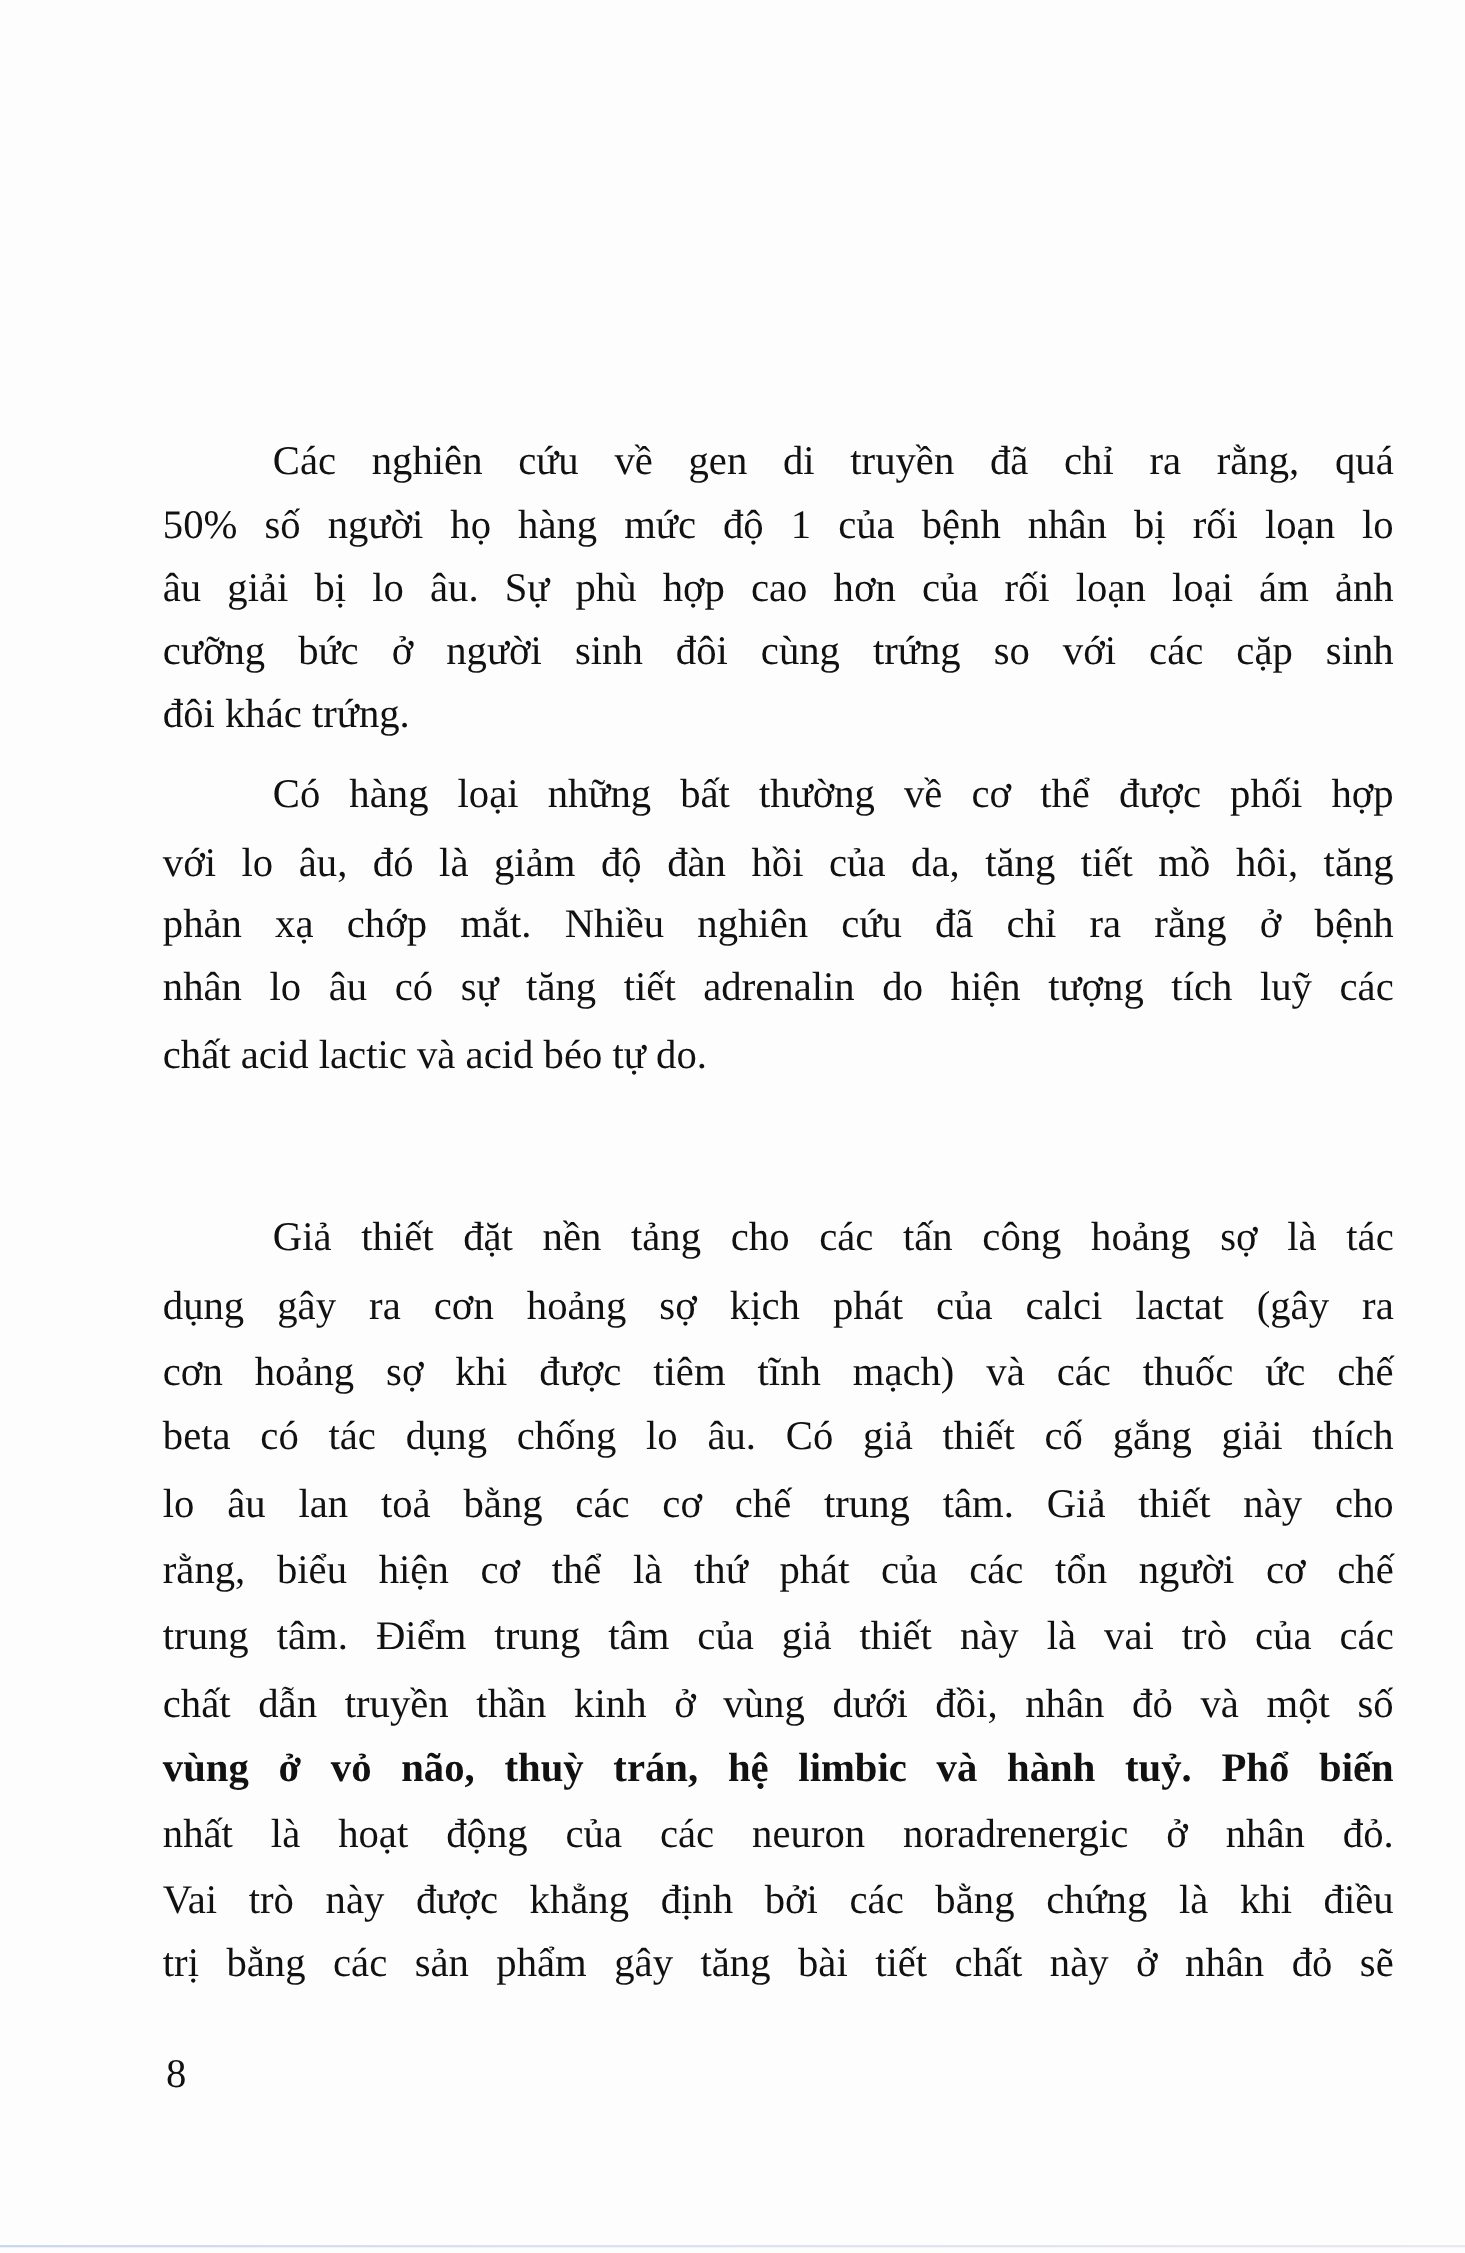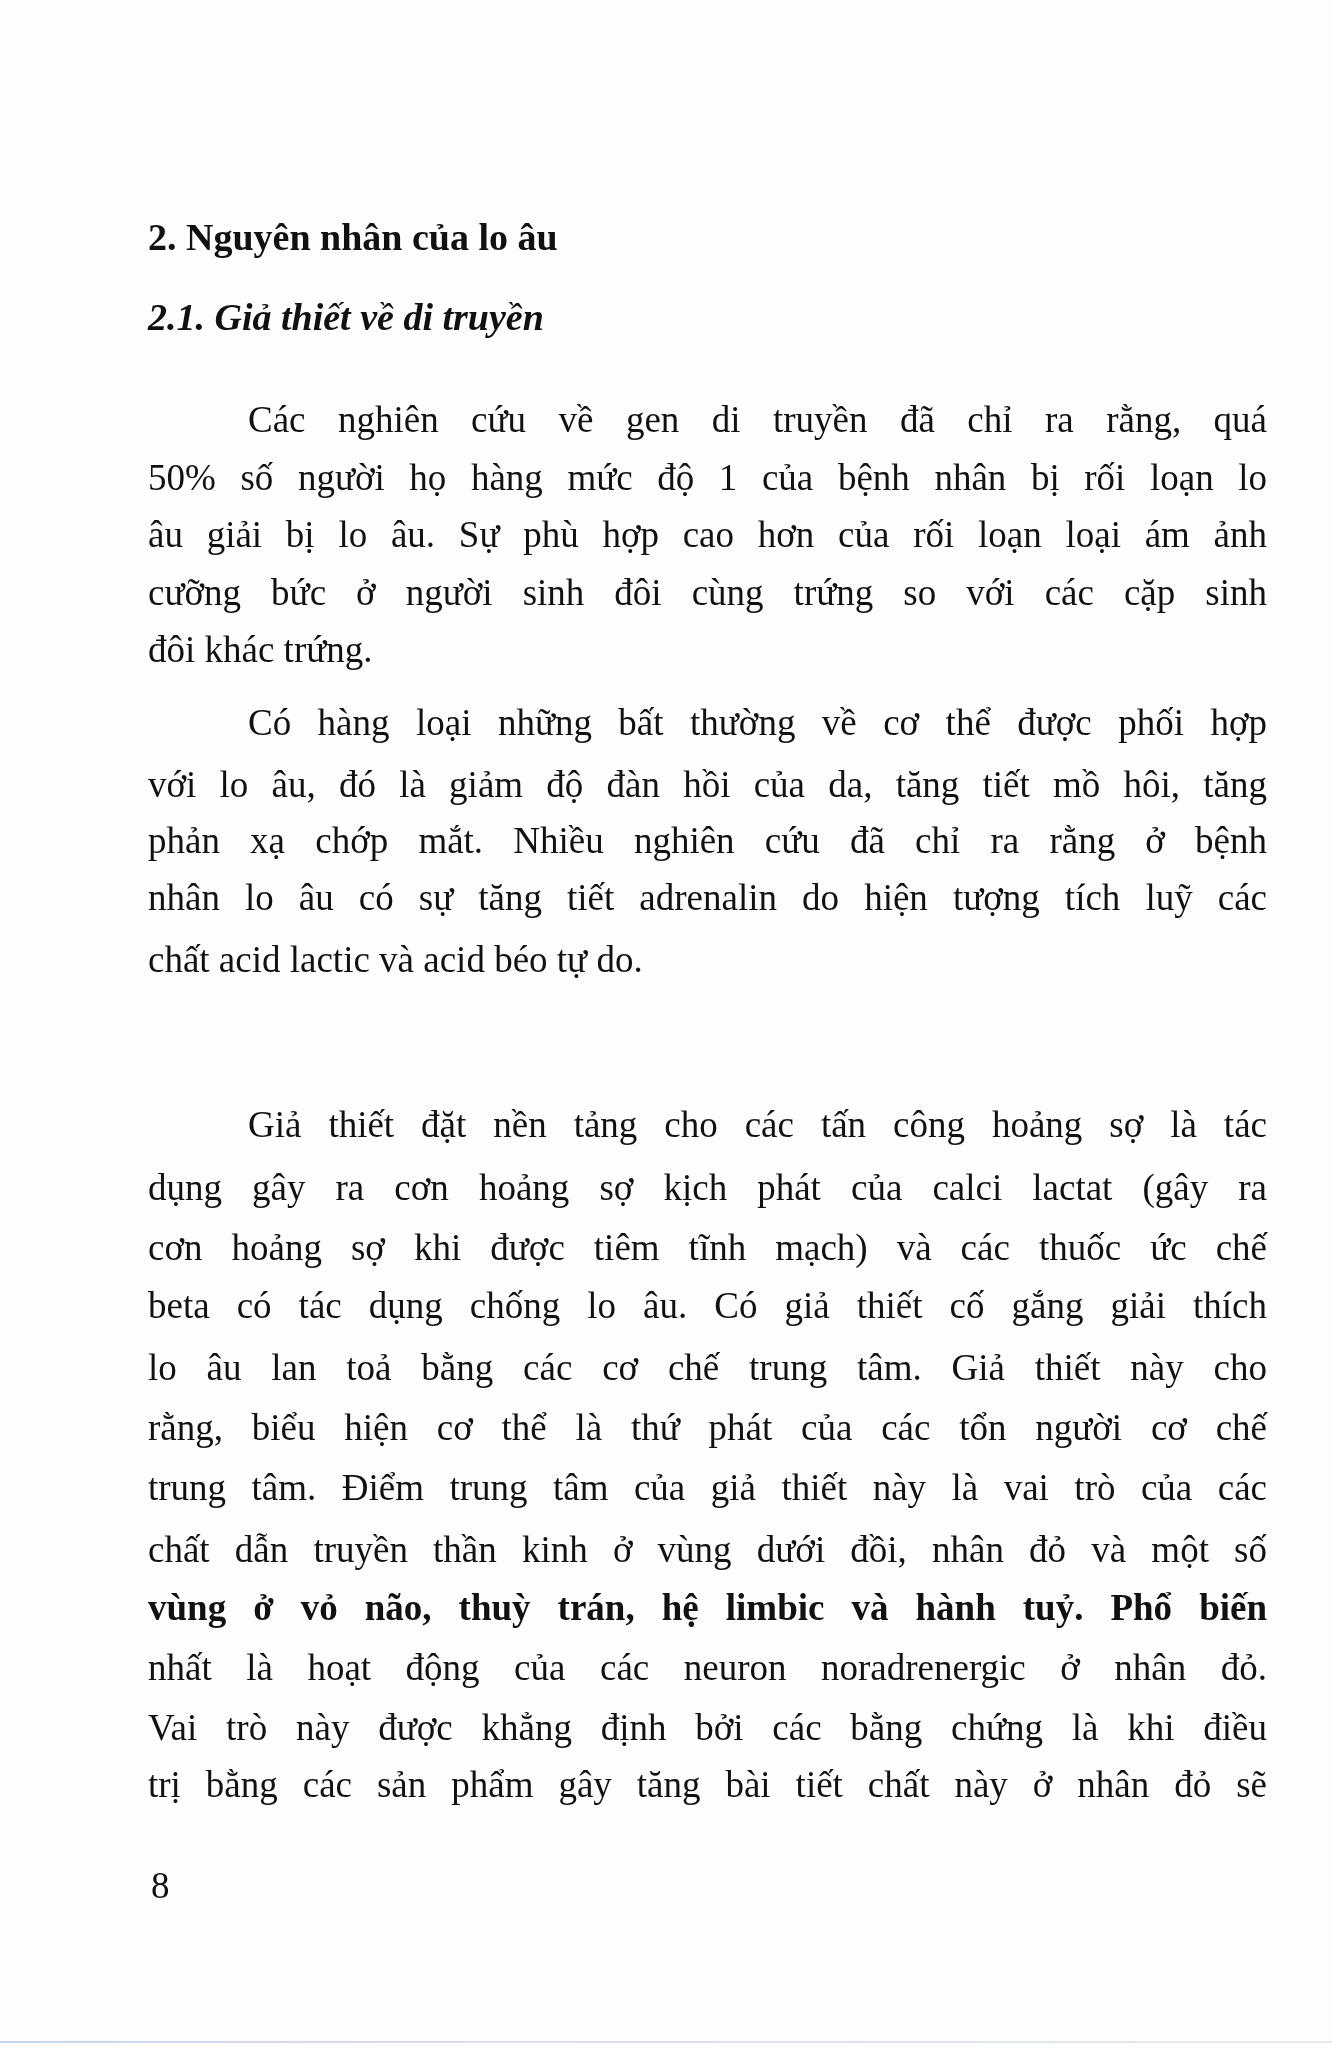--- a/index.html
+++ b/index.html
@@ -74,23 +74,21 @@
       width: 1332px;
       height: 2px;
       background: linear-gradient(to right, #c9d4f0, #d8def0 30%, #e6e8f0 100%);
     }
   </style>
 </head>
 <body>
 
 <div class="page">
 
-  <div class="h-section" style="top:214px;">2. Nguyên nhân của lo âu</div>
 
-  <div class="h-sub" style="top:294px;">2.1. Giả thiết về di truyền</div>
 
   <div>
     <div class="line indent" style="top:398px;">Các nghiên cứu về gen di truyền đã chỉ ra rằng, quá</div>
     <div class="line" style="top:456px;">50% số người họ hàng mức độ 1 của bệnh nhân bị rối loạn lo</div>
     <div class="line" style="top:513px;">âu giải bị lo âu. Sự phù hợp cao hơn của rối loạn loại ám ảnh</div>
     <div class="line" style="top:571px;">cưỡng bức ở người sinh đôi cùng trứng so với các cặp sinh</div>
     <div class="line last" style="top:628px;">đôi khác trứng.</div>
   </div>
 
   <div>

